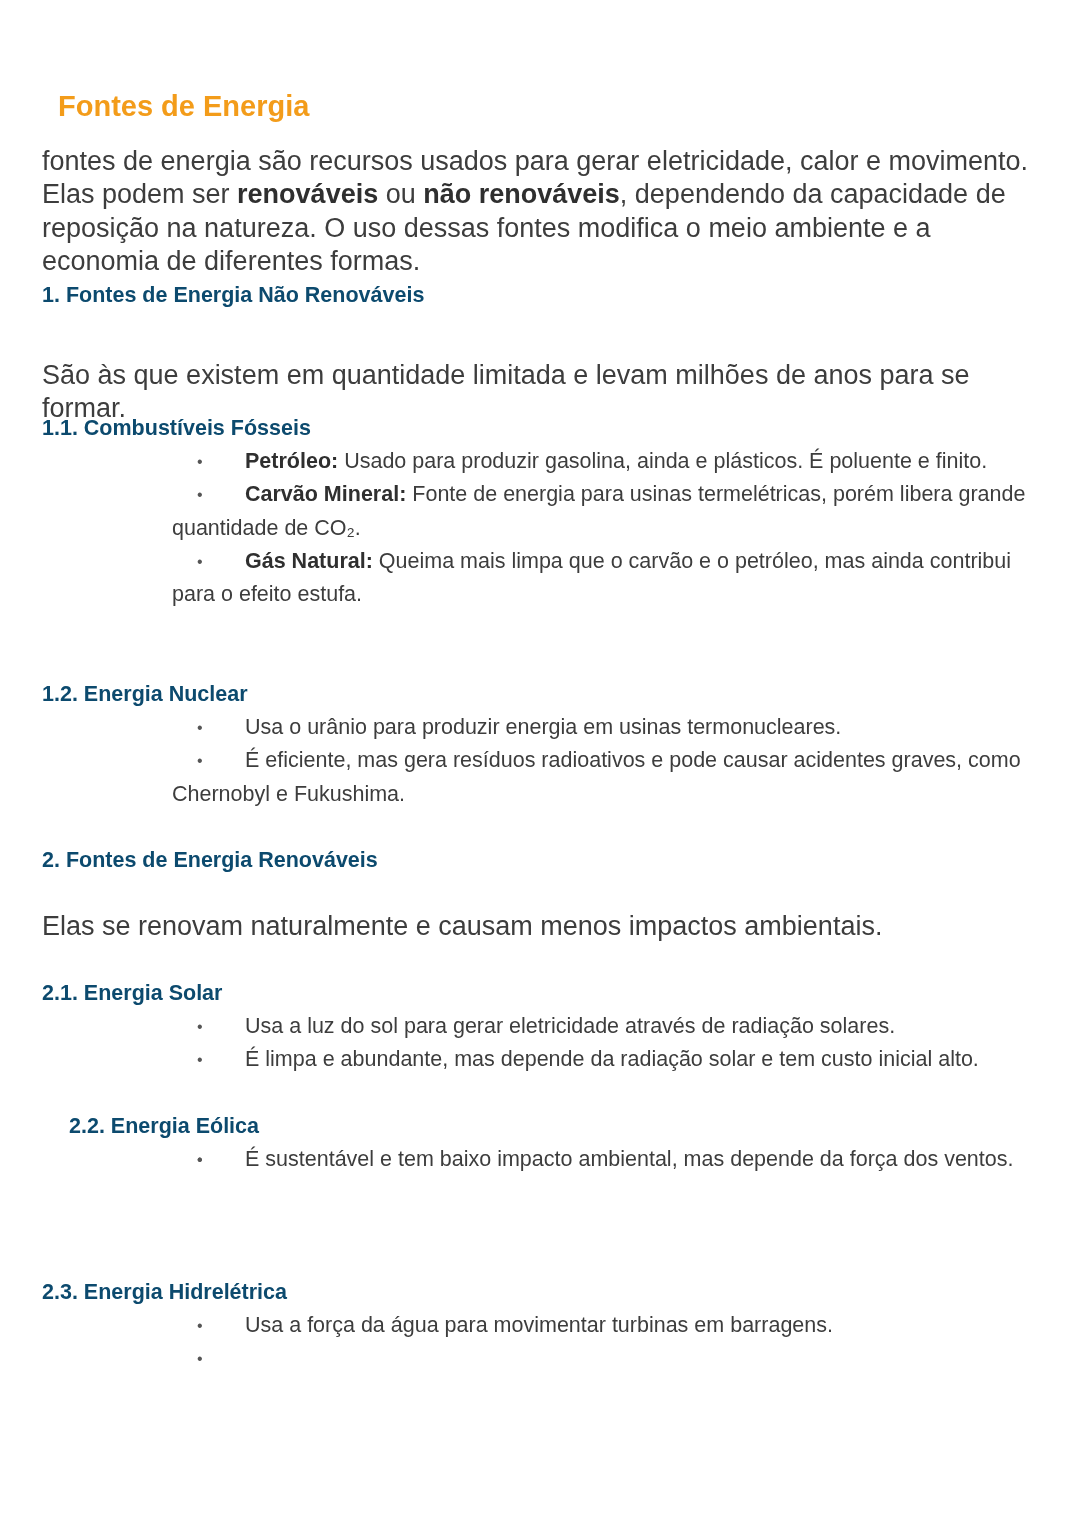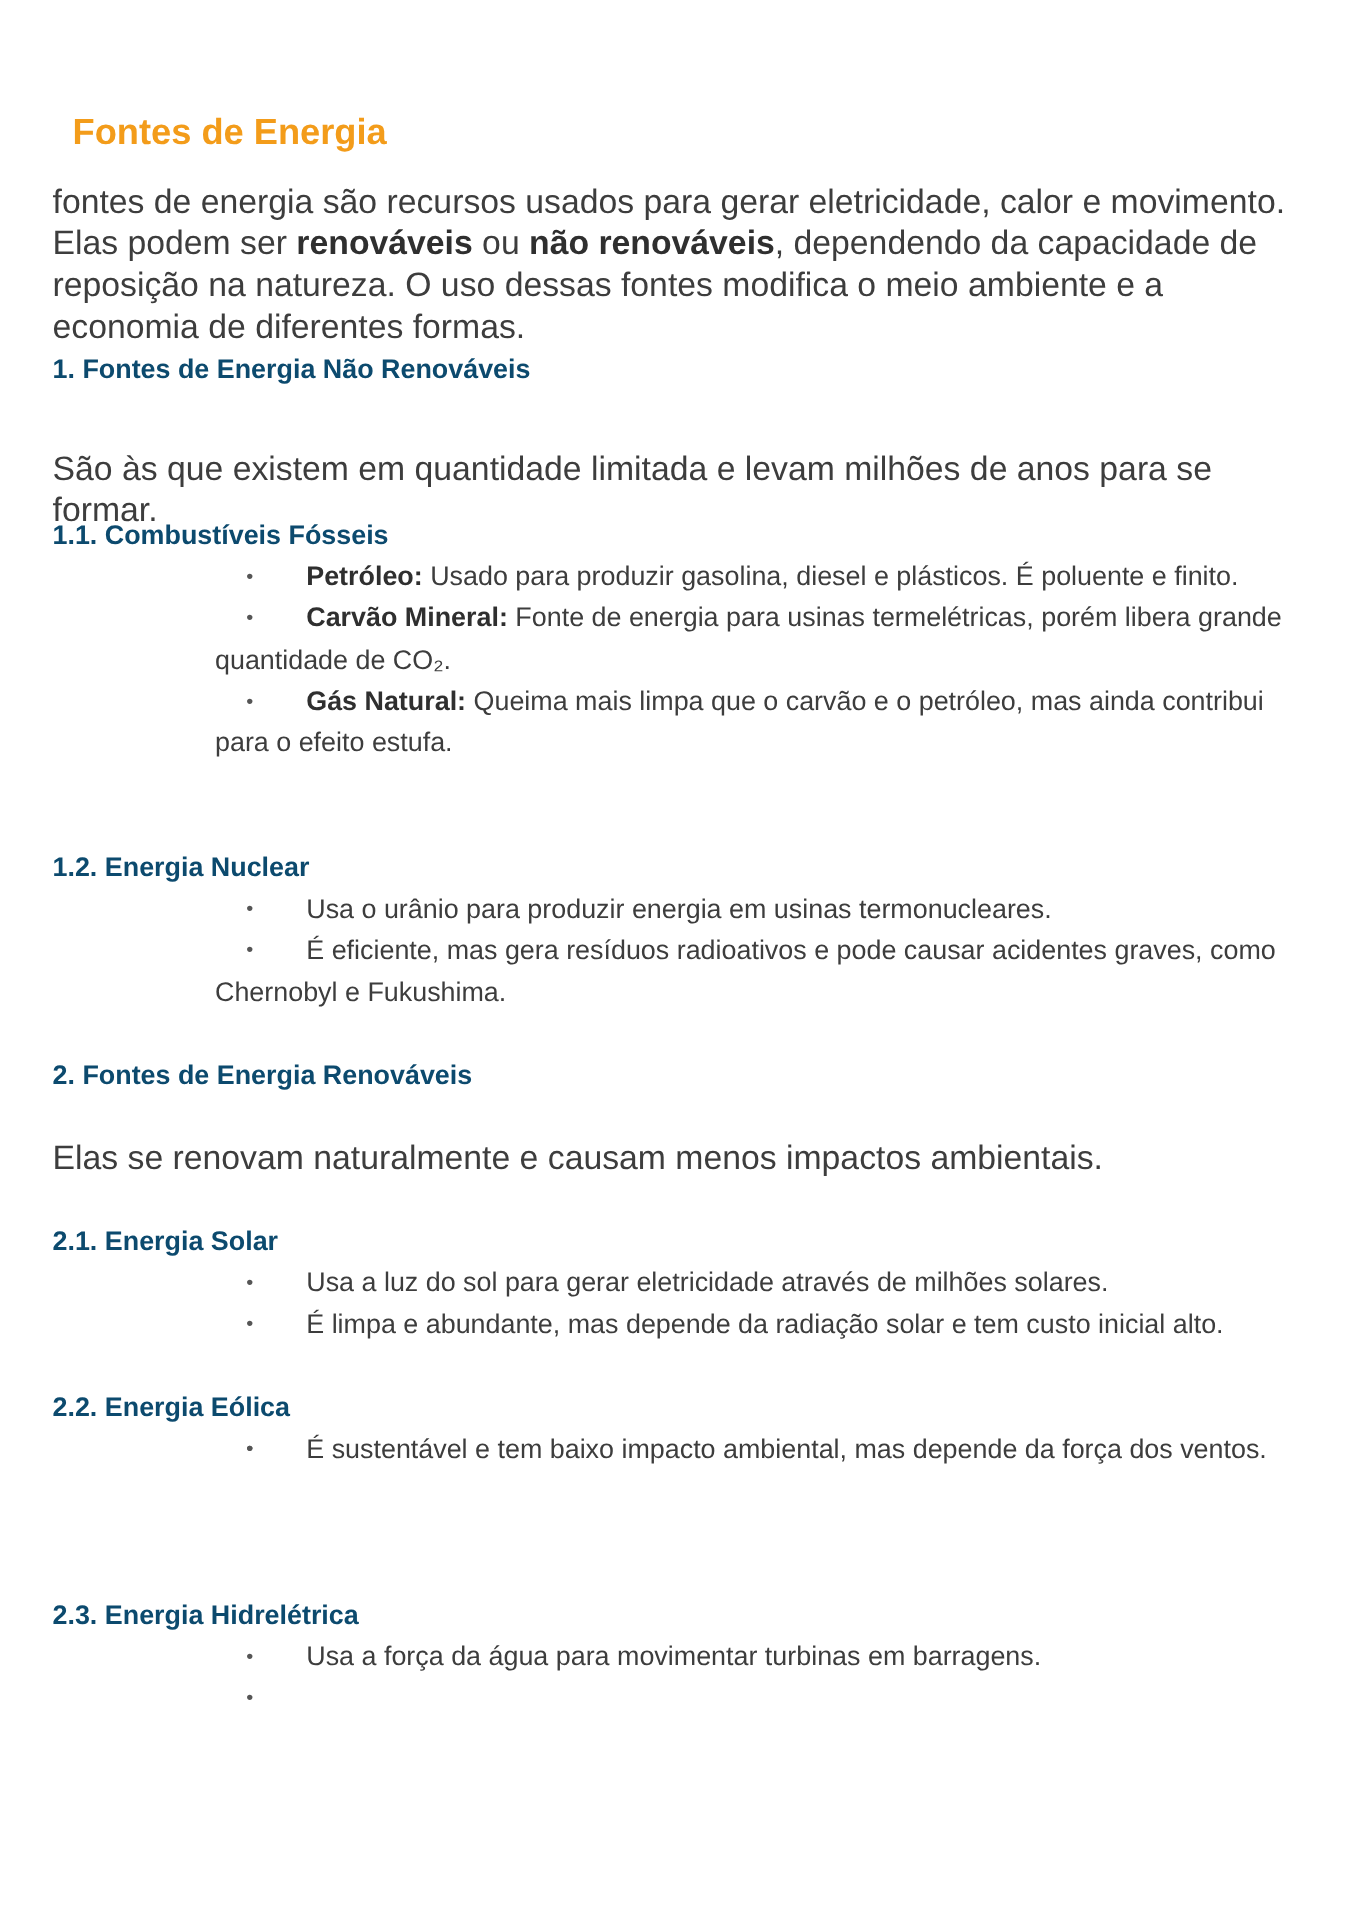--- a/index.html
+++ b/index.html
@@ -39,41 +39,41 @@
 <div class="page">
   <h1 class="title">Fontes de Energia</h1>
 
   <p class="para" style="top:145px;"><span>fontes de energia são recursos usados para gerar eletricidade, calor e movimento. Elas podem ser </span><b>renováveis</b><span> ou </span><b>não renováveis</b><span>, dependendo da capacidade de reposição na natureza. O uso dessas fontes modifica o meio ambiente e a economia de diferentes formas.</span></p>
 
   <h2 class="h2" style="top:279px;">1. Fontes de Energia Não Renováveis</h2>
   <p class="para" style="top:359px;">São às que existem em quantidade limitada e levam milhões de anos para se formar.</p>
 
   <h3 class="h2" style="top:412px;">1.1. Combustíveis Fósseis</h3>
   <div class="bullet-block" style="top:445px;">
-    <p class="bullet"><span class="dot">•</span><b>Petróleo:</b><span> Usado para produzir gasolina, diesel e plásticos. É poluente e finito.</span></p>
+    <p class="bullet"><span class="dot">•</span><b>Petróleo:</b><span> Usado para produzir gasolina, ainda e plásticos. É poluente e finito.</span></p>
     <p class="bullet"><span class="dot">•</span><b>Carvão Mineral:</b><span> Fonte de energia para usinas termelétricas, porém libera grande quantidade de CO₂.</span></p>
     <p class="bullet"><span class="dot">•</span><b>Gás Natural:</b><span> Queima mais limpa que o carvão e o petróleo, mas ainda contribui para o efeito estufa.</span></p>
   </div>
 
   <h3 class="h2" style="top:678px;">1.2. Energia Nuclear</h3>
   <div class="bullet-block" style="top:711px;">
     <p class="bullet"><span class="dot">•</span><span>Usa o urânio para produzir energia em usinas termonucleares.</span></p>
     <p class="bullet"><span class="dot">•</span><span>É eficiente, mas gera resíduos radioativos e pode causar acidentes graves, como Chernobyl e Fukushima.</span></p>
   </div>
 
   <h2 class="h2" style="top:844px;">2. Fontes de Energia Renováveis</h2>
   <p class="para" style="top:910px;">Elas se renovam naturalmente e causam menos impactos ambientais.</p>
 
   <h3 class="h2" style="top:977px;">2.1. Energia Solar</h3>
   <div class="bullet-block" style="top:1010px;">
-    <p class="bullet"><span class="dot">•</span><span>Usa a luz do sol para gerar eletricidade através de milhões solares.</span></p>
+    <p class="bullet"><span class="dot">•</span><span>Usa a luz do sol para gerar eletricidade através de radiação solares.</span></p>
     <p class="bullet"><span class="dot">•</span><span>É limpa e abundante, mas depende da radiação solar e tem custo inicial alto.</span></p>
   </div>
 
-  <h3 class="h2" style="top:1110px;">2.2. Energia Eólica</h3>
+  <h3 class="h2" style="top:1110px;margin-left:27px;">2.2. Energia Eólica</h3>
   <div class="bullet-block" style="top:1143px;">
     <p class="bullet"><span class="dot">•</span></p>
     <p class="bullet"><span class="dot">•</span><span>É sustentável e tem baixo impacto ambiental, mas depende da força dos ventos.</span></p>
   </div>
 
   <h3 class="h2" style="top:1276px;">2.3. Energia Hidrelétrica</h3>
   <div class="bullet-block" style="top:1309px;">
     <p class="bullet"><span class="dot">•</span><span>Usa a força da água para movimentar turbinas em barragens.</span></p>
     <p class="bullet"><span class="dot">•</span></p>
   </div>

